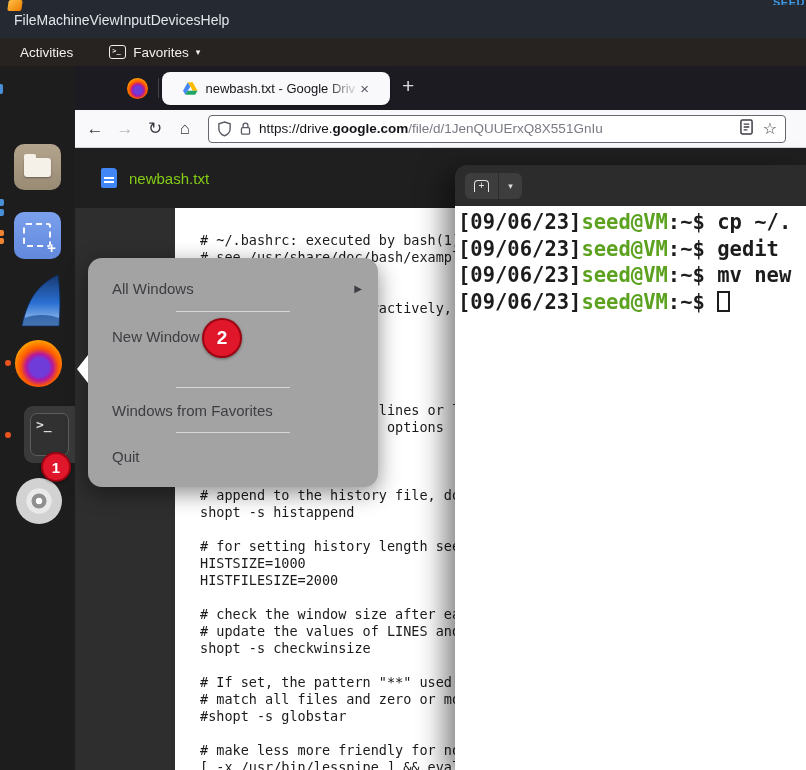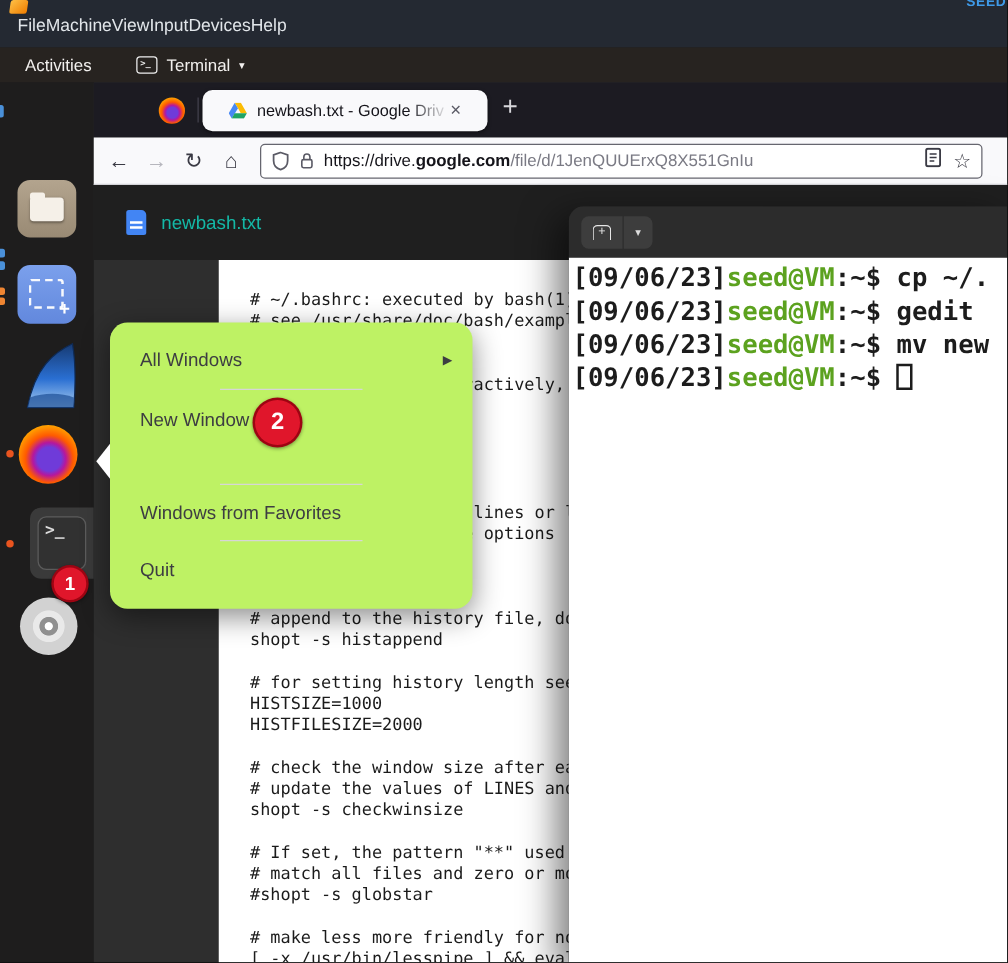--- a/index.html
+++ b/index.html
@@ -88,21 +88,21 @@
   .url-host{ font-weight:bold; }
   .url-path{ color:#7a7a84; }
   .urlbar-right{ margin-left:auto; display:flex; align-items:center; gap:10px; flex:0 0 auto; }
   .star{ font-size:16px; color:#3a3a44; }
 
   
   .drive-header{ position:absolute; left:0; top:82px; width:731px; height:60px; background:#1f1f1f;
                  display:flex; align-items:center; }
   .doc-icon{ margin-left:26px; width:16px; height:20px; background:#4285f4; border-radius:2px 4px 2px 2px; position:relative; }
   .doc-icon:before{ content:""; position:absolute; left:3px; top:9px; width:10px; height:2px; background:#fff; box-shadow:0 4px 0 #fff; }
-  .drive-title{ margin-left:12px; color:#14b8a6; font-size:15px; }
+  .drive-title{ margin-left:12px; color:#84cc16; font-size:15px; }
 
   .page{ position:absolute; left:100px; top:142px; width:280px; height:562px; background:#fff;
          overflow:hidden; padding:24px 0 0 25px; }
   .dline{ height:17px; white-space:pre; overflow:hidden; font-family:"DejaVu Sans Mono",monospace;
           font-size:13.5px; color:#1b1b1b; }
 
   
   .terminal{ position:absolute; left:455px; top:165px; width:351px; height:605px;
              border-radius:12px 0 0 0; box-shadow:-10px 8px 28px rgba(0,0,0,.5); overflow:hidden; z-index:20; }
   .term-titlebar{ position:relative; width:100%; height:41px; background:#2c2c2c; }
@@ -114,21 +114,21 @@
                 border-radius:4px 4px 0 0; color:#e6e6e6; font-size:10px; line-height:9px; text-align:center; }
   .dd-caret{ color:#dcdcdc; font-size:9px; }
   .term-body{ width:100%; height:608px; background:#fff; padding:3px 0 0 3px; overflow:hidden; }
   .tline{ white-space:pre; font-family:"DejaVu Sans Mono",monospace; font-size:20.5px; font-weight:bold;
           line-height:26.6px; color:#1c1c1c; }
   .t-user{ color:#5ca21f; }
   .t-cursor{ display:inline-block; width:13px; height:21px; border:2px solid #1c1c1c;
              vertical-align:-3px; }
 
   
-  .ctx{ position:absolute; left:88px; top:258px; width:290px; height:229px; background:#bef264;
+  .ctx{ position:absolute; left:88px; top:258px; width:290px; height:229px; background:#a3a3a3;
         border-radius:14px; box-shadow:0 6px 22px rgba(0,0,0,.45); z-index:50; }
   .ctx-tail{ position:absolute; left:-11px; top:97px; width:0; height:0;
              border-top:14px solid transparent; border-bottom:14px solid transparent; border-right:11px solid #fff; }
   .ctx-item{ position:absolute; left:24px; right:16px; height:20px; color:#3d3d42; font-size:15px;
              display:flex; align-items:center; }
   .ctx-sub{ margin-left:auto; font-size:10px; color:#3d3d42; }
   .ctx-sep{ position:absolute; left:88px; width:114px; height:1px; background:#d6d6d6; }
   .badge-2{ left:114px; top:60px; width:40px; height:40px; font-size:19px; }
 
   
@@ -149,21 +149,21 @@
       <span>Devices</span>
       <span>Help</span>
     </div>
     <div class="corner-frag">SEED</div>
   </div>
 
   <div class="gnome-bar">
     <span class="activities">Activities</span>
     <span class="gnome-app">
       <span class="term-mini">&gt;_</span>
-      <span>Terminal</span>
+      <span>Favorites</span>
       <span class="caret-down">▾</span>
     </span>
   </div>
 
   <div class="dock">
     <div class="pip" style="top:18px;height:10px;width:3px;background:#4a90d9;"></div>
     <div class="pip" style="top:133px;height:7px;width:4px;background:#4a90d9;"></div>
     <div class="pip" style="top:143px;height:7px;width:4px;background:#4a90d9;"></div>
     <div class="pip" style="top:164px;height:6px;width:4px;background:#ef8532;"></div>
     <div class="pip" style="top:172px;height:6px;width:4px;background:#ef8532;"></div>

